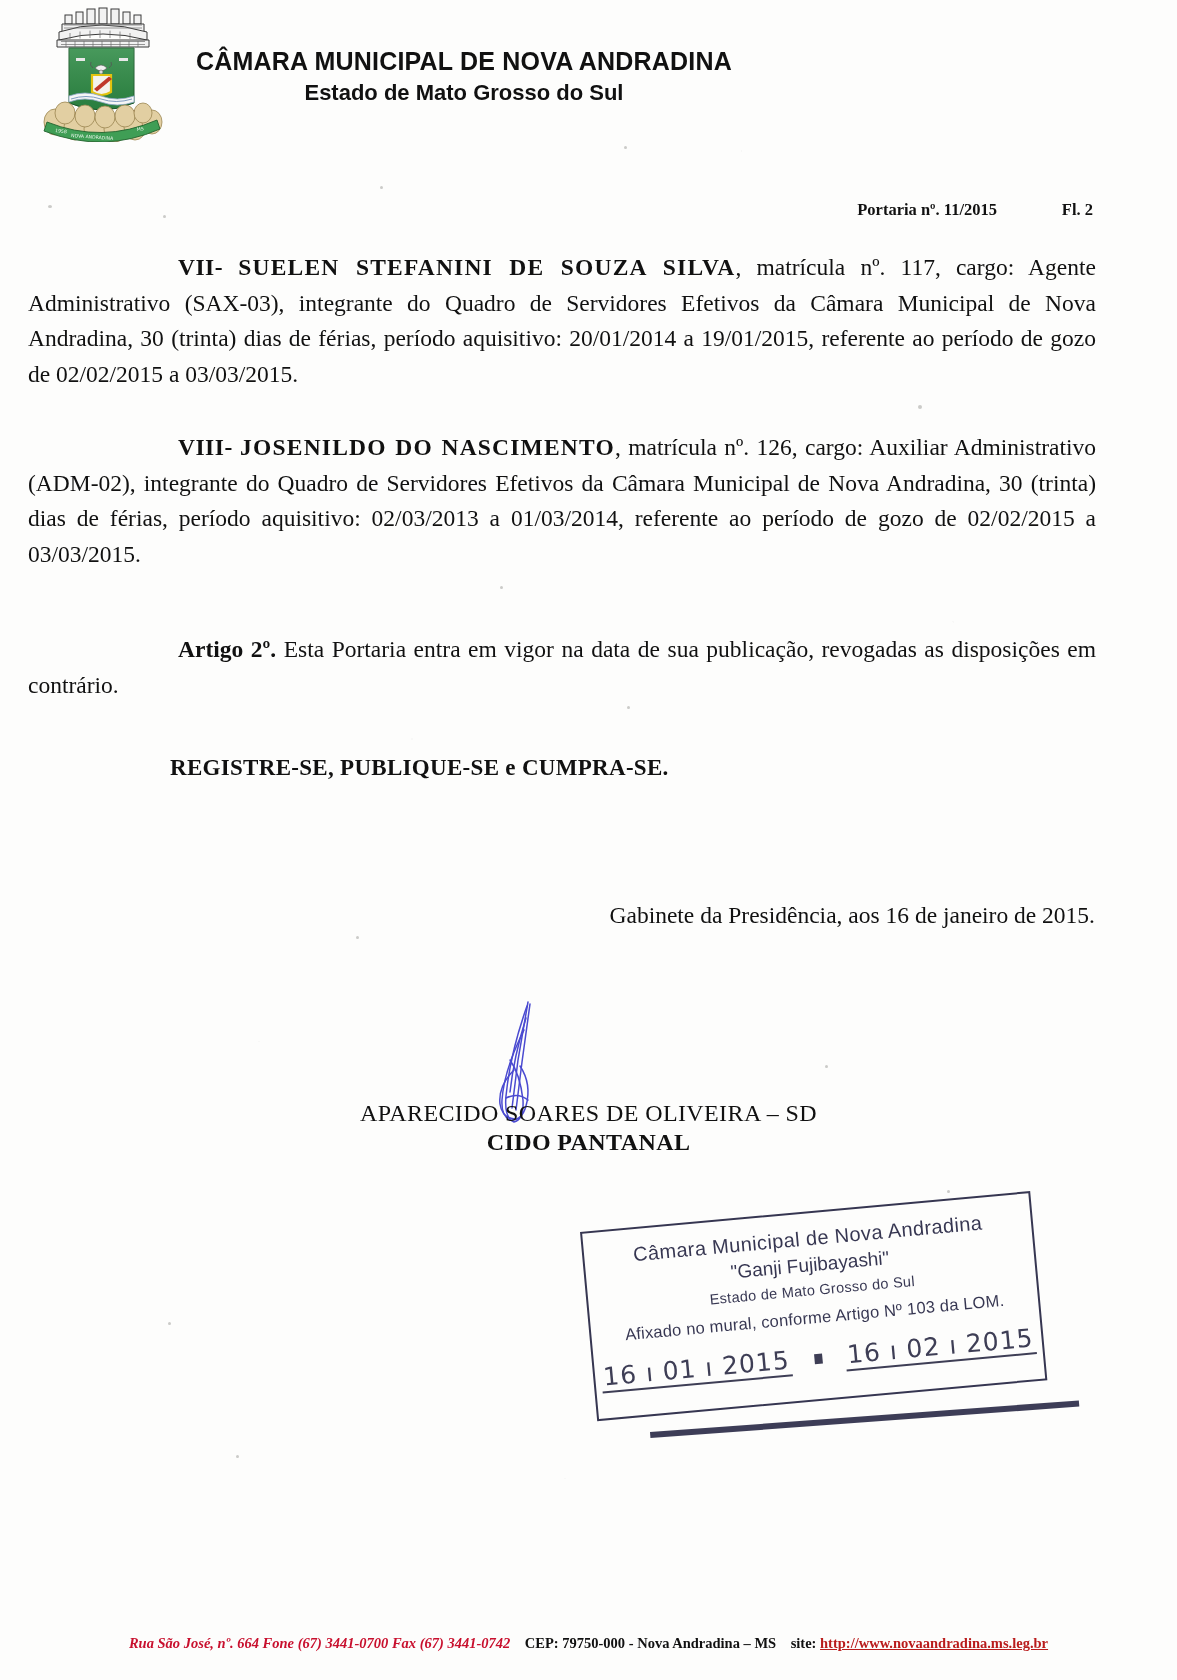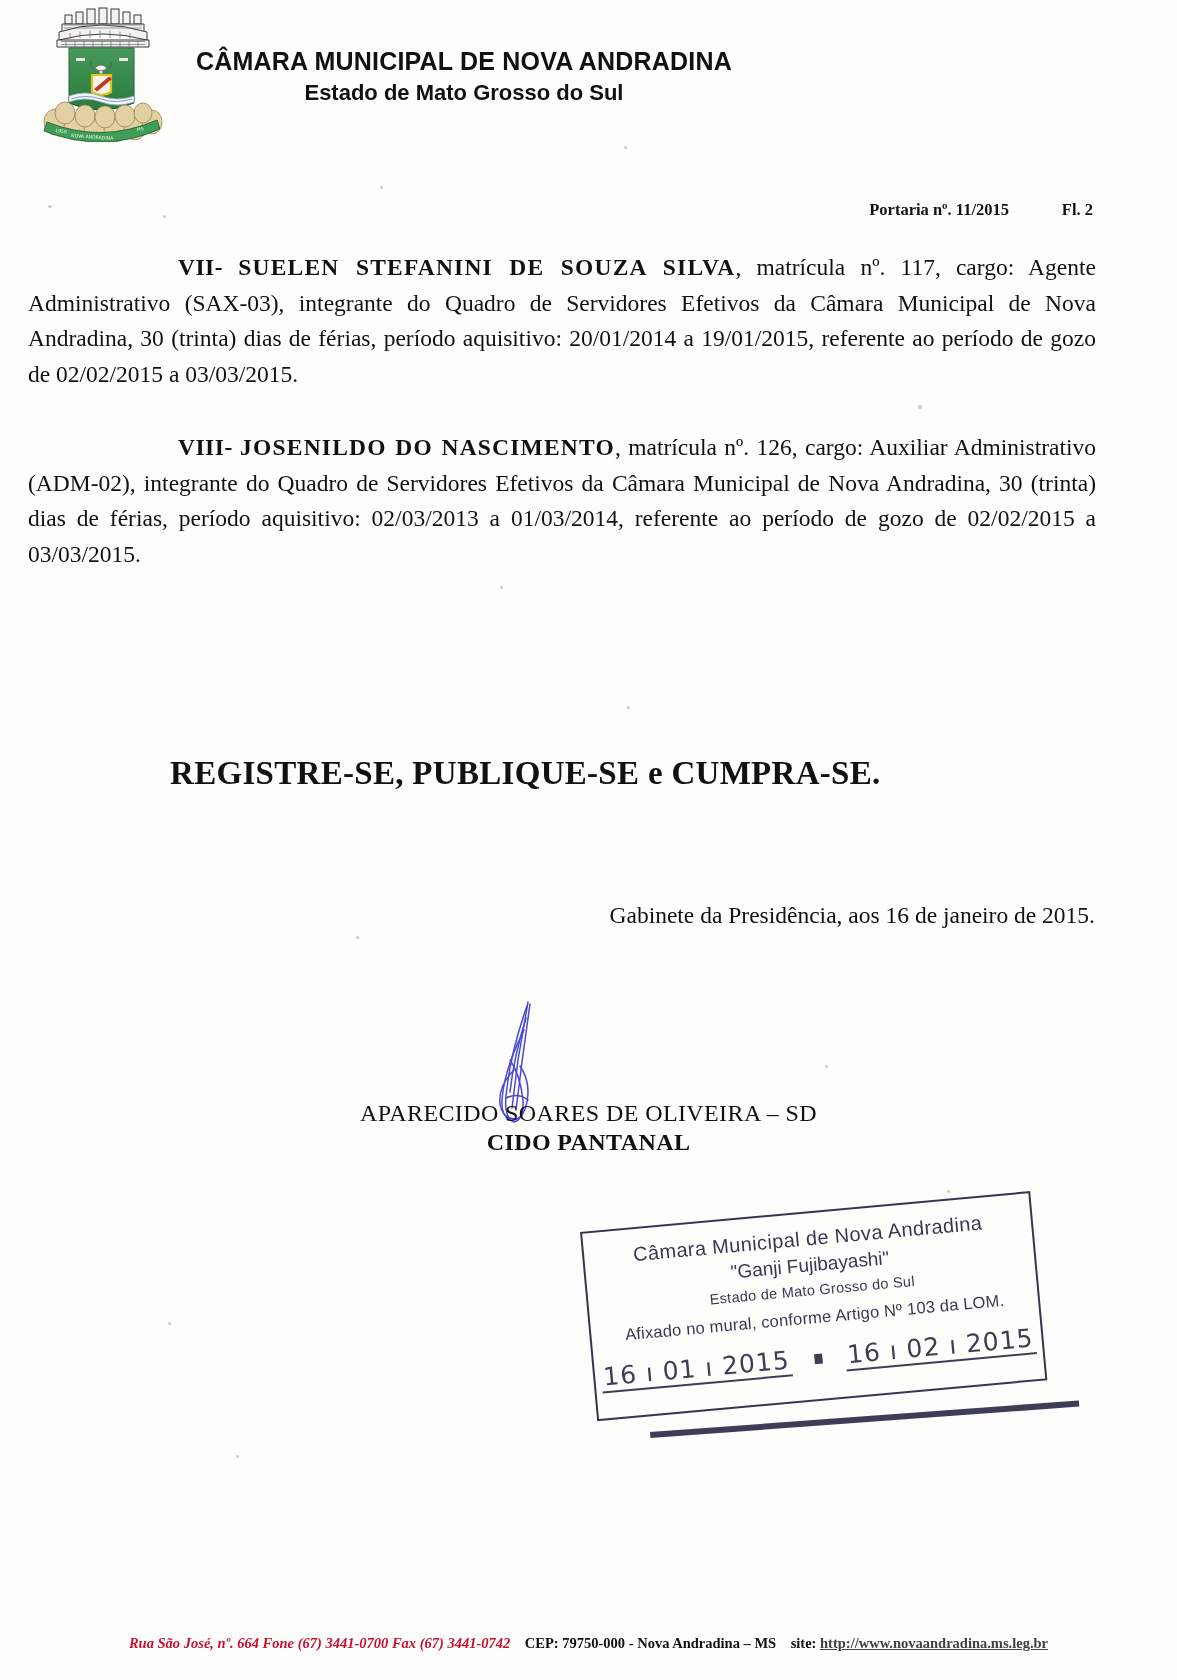--- a/index.html
+++ b/index.html
@@ -40,40 +40,40 @@
     font-family:"Liberation Sans", sans-serif;
     font-weight:bold;font-size:22px;color:#111;
     text-align:center;margin-top:4px;
   }
 
   
   #docref{
     position:absolute;left:0;top:200px;width:1177px;
     font-weight:bold;font-size:16.5px;
   }
-  #docref .pn{position:absolute;right:168px;top:0;white-space:nowrap;}
+  #docref .pn{position:absolute;right:180px;top:0;white-space:nowrap;}
   #docref .fl{position:absolute;right:84px;top:0;white-space:nowrap;}
 
   
   #body{position:absolute;left:28px;top:250px;width:1068px;}
   .para{
     text-align:justify;
     font-size:23.5px;
     line-height:35.5px;
     margin:0 0 38px 0;
     hyphens:none;
   }
   .para .ind{display:inline-block;width:150px;}
   .para b{font-weight:bold;}
   .roman{font-weight:bold;letter-spacing:.5px;}
   .name-wide{font-weight:bold;letter-spacing:1.2px;}
 
   #registre{
     position:absolute;left:170px;top:755px;
-    font-weight:bold;font-size:33px;letter-spacing:.3px;
+    font-weight:bold;font-size:23px;letter-spacing:.3px;
   }
 
   #datal{
     position:absolute;right:82px;top:902px;
     font-size:23.5px;white-space:nowrap;
   }
 
   
   #signature-svg{position:absolute;left:470px;top:1000px;width:120px;height:130px;}
   #sig-block{position:absolute;left:0;top:1100px;width:1177px;text-align:center;}
@@ -110,21 +110,21 @@
     background:#1b1b3a;transform:rotate(-4.2deg);transform-origin:left top;opacity:.85;
   }
 
   
   #footer{
     position:absolute;left:0;bottom:26px;width:1177px;text-align:center;
     font-family:"Liberation Serif", serif;
     font-size:14.5px;font-weight:bold;line-height:22px;
   }
   #footer .red{color:#c8102e;}
-  #footer .blue{color:#404040;text-decoration:underline;}
+  #footer .blue{color:#b91c1c;text-decoration:underline;}
   #footer .blk{color:#111;font-weight:bold;}
   #footer .l1{letter-spacing:0;}
   #footer .it{font-style:italic;}
 </style>
 </head>
 <body>
 
 <div class="paper"></div>
 
 <div class="speck" style="left:48px;top:205px;width:4px;height:3px;"></div>
@@ -221,20 +221,21 @@
   <span class="pn">Portaria nº. 11/2015</span>
   <span class="fl">Fl. 2</span>
 </div>
 
 <div id="body">
 
   <p class="para"><span class="ind"></span><span class="roman">VII-</span>&nbsp;<span class="name-wide">SUELEN STEFANINI DE SOUZA SILVA</span><span>, matrícula nº. 117, cargo: Agente Administrativo (SAX-03), integrante do Quadro de Servidores Efetivos da Câmara Municipal de Nova Andradina, 30 (trinta) dias de férias, período aquisitivo: 20/01/2014 a 19/01/2015, referente ao período de gozo de 02/02/2015  a  03/03/2015.</span></p>
 
   <p class="para"><span class="ind"></span><span class="roman">VIII-</span>&nbsp;<span class="name-wide">JOSENILDO DO NASCIMENTO</span><span>, matrícula nº. 126, cargo: Auxiliar Administrativo (ADM-02), integrante do Quadro de Servidores Efetivos da Câmara Municipal de Nova Andradina, 30 (trinta) dias de férias, período aquisitivo: 02/03/2013 a 01/03/2014, referente ao período de gozo de 02/02/2015  a  03/03/2015.</span></p>
 
+  <p class="para" style="margin-top:60px;"><span class="ind"></span><b>Artigo 2º.</b><span> Esta Portaria entra em vigor na data de sua publicação, revogadas as disposições em contrário.</span></p>
 </div>
 
 <div id="registre">REGISTRE-SE, PUBLIQUE-SE e CUMPRA-SE.</div>
 
 <div id="datal">Gabinete da Presidência, aos 16 de janeiro de 2015.</div>
 
 <svg id="signature-svg" viewBox="0 0 120 130">
   <g fill="none" stroke="#2b2bc9" stroke-width="1.5" stroke-linecap="round" opacity=".85">
     <path d="M58 2 L48 60 L42 108"></path>
     <path d="M60 4 L52 62 L46 110"></path>

